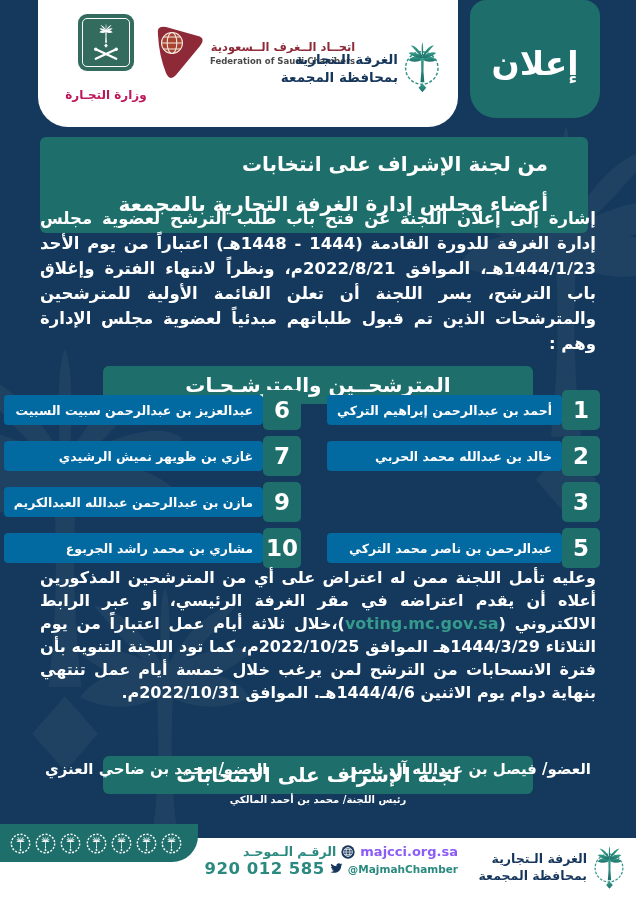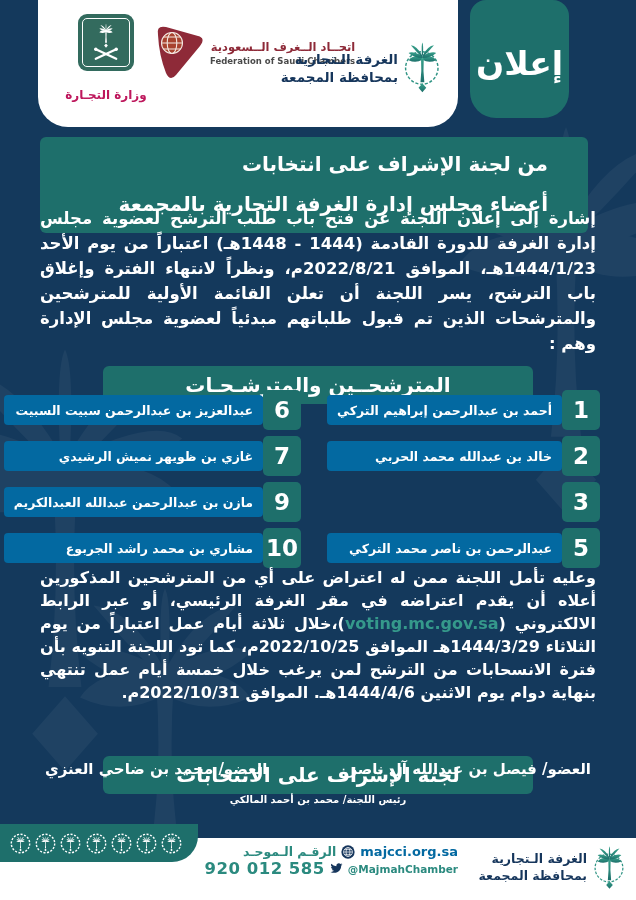--- a/index.html
+++ b/index.html
@@ -28,21 +28,21 @@
   .logo-federation{position:absolute;left:112px;top:22px;display:flex;align-items:center;direction:ltr;}
   .fed-mark{width:56px;height:62px;}
   .fed-text{margin-left:4px;text-align:right;direction:rtl;}
   .fed-ar{font-size:11.5px;font-weight:bold;color:#8e2a38;}
   .fed-en{font-size:8.5px;font-weight:bold;color:#4a4a4a;margin-top:2px;direction:ltr;text-align:left;}
   .logo-chamber{position:absolute;right:14px;top:38px;display:flex;align-items:center;direction:ltr;}
   .chamber-text{text-align:right;direction:rtl;font-size:13.5px;font-weight:bold;color:#16365c;line-height:1.35;}
   .chamber-mark{width:42px;height:60px;margin-left:4px;}
   
   .badge{
-    position:absolute;left:470px;top:0;width:99px;height:118px;z-index:2;
+    position:absolute;left:470px;top:0;width:130px;height:118px;z-index:2;
     background:#1e6f6b;border-radius:16px 16px 26px 26px;
     display:flex;align-items:center;justify-content:center;
     color:#ffffff;font-size:33px;font-weight:bold;padding-top:8px;
   }
   
   .title-banner{
     position:absolute;left:40px;top:137px;width:548px;height:96px;z-index:1;
     background:#1e6f6b;border-radius:6px;color:#ffffff;font-weight:bold;
     font-size:20px;line-height:40px;text-align:right;padding:7px 40px 0 10px;
   }
@@ -94,21 +94,21 @@
   .footer-corner{
     position:absolute;left:0;top:-14px;width:198px;height:38px;
     background:#1e6f6b;border-radius:0 0 26px 0;
     display:flex;align-items:center;justify-content:space-evenly;padding:0 12px 0 6px;
   }
   .corner-palm{width:21px;height:21px;color:#ffffff;}
   .footer-contact{position:absolute;top:6px;right:178px;direction:ltr;text-align:right;}
   .contact-row{display:flex;align-items:center;justify-content:flex-end;gap:5px;}
   .unified-label{font-size:12.5px;font-weight:bold;color:#2b8a7f;}
   .globe-icon{width:14px;height:14px;}
-  .website{font-size:13px;font-weight:bold;color:#0369a1;text-decoration:none;direction:ltr;}
+  .website{font-size:13px;font-weight:bold;color:#8b5cf6;text-decoration:none;direction:ltr;}
   .phone{font-size:16.5px;font-weight:bold;color:#2b8a7f;letter-spacing:.5px;}
   .bird-icon{width:13px;height:11px;color:#16365c;}
   .twitter{font-size:10.5px;font-weight:bold;color:#2b8a7f;text-decoration:none;direction:ltr;}
   .footer-chamber{position:absolute;top:3px;right:8px;display:flex;align-items:center;direction:ltr;}
   .footer-chamber-text{text-align:right;direction:rtl;font-size:12.5px;font-weight:bold;color:#16365c;line-height:1.35;}
   .footer-chamber-mark{width:36px;height:54px;margin-left:5px;}
 </style>
 </head>
 <body>
 

